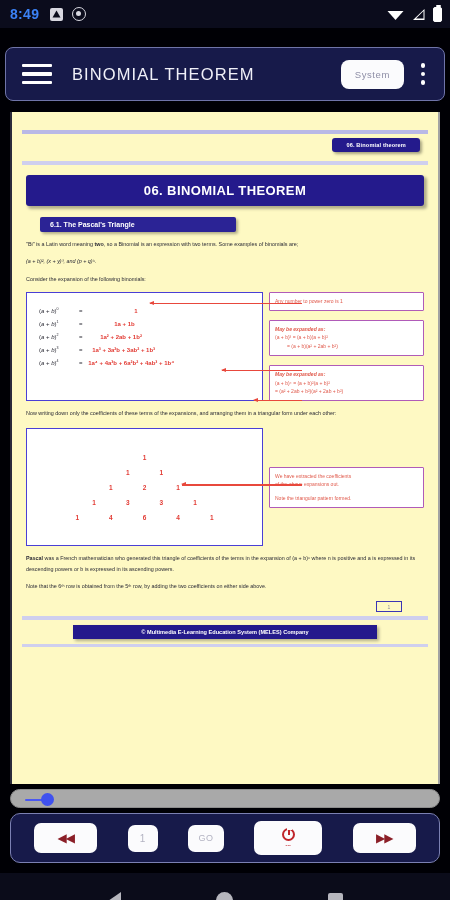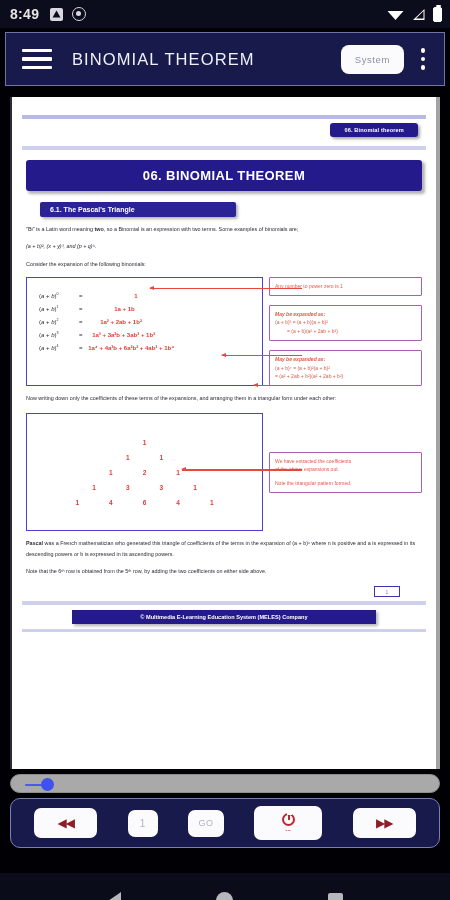--- a/index.html
+++ b/index.html
@@ -9,21 +9,21 @@
     font-family: "Liberation Sans", sans-serif;
     overflow: hidden;
   }
 
   
   .statusbar {
     height: 28px; width: 450px;
     background: #0b0c1c;
     display: flex; align-items: center;
     padding: 0 8px 0 10px;
-    color: #e5e5e5;
+    color: #3b82f6;
   }
   .sb-time { font-size: 14px; font-weight: 600; letter-spacing: .3px; }
   .sb-icons-left { display: flex; align-items: center; gap: 9px; margin-left: 11px; }
   .sb-sq {
     width: 13px; height: 13px; background: #d8d8e0; border-radius: 2px;
     display: flex; align-items: center; justify-content: center;
   }
   .sb-sq svg { display: block; }
   .sb-circ {
     width: 14px; height: 14px; border-radius: 50%;
@@ -47,24 +47,25 @@
   .app-frame {
     width: 450px; height: 845px; background: #000005;
     padding: 4px 5px 0 5px;
   }
 
   
   .appbar {
     height: 54px;
     background: #171a4a;
     border: 1.5px solid #6f74a8;
-    border-radius: 0;
+    border-radius: 8px;
     display: flex; align-items: center;
     padding: 0 10px 0 16px;
     position: relative;
+    margin-top: 15px;
   }
   .hamburger { width: 30px; cursor: pointer; }
   .hamburger span {
     display: block; height: 3.5px; background: #ffffff;
     border-radius: 1px; margin: 5px 0;
   }
   .app-title {
     color: #f0f0f8; font-size: 16.5px; letter-spacing: 1.1px;
     margin-left: 20px; font-weight: 400; white-space: nowrap;
   }
@@ -82,24 +83,24 @@
   .kebab i { width: 4.5px; height: 4.5px; border-radius: 50%; background: #fff; display: block; }
 
   
   .doc-outer {
     margin-top: 5px;
     height: 678px;
     background: #000005;
     padding: 6px 5px 0 5px;
   }
   .doc-page {
-    background: #ffffff;
+    background: #fef9c3;
     height: 100%;
     border-left: 2px solid #2b2b3a;
-    border-right: 4px solid #a3a3a3;
+    border-right: 2px solid #a3a3a3;
     overflow: hidden;
     position: relative;
     font-size: 5.4px;
     color: #2b2b35;
   }
   .page-inner { padding: 0 14px; }
 
   .hdr-rule { height: 4px; background: #b9b9e6; margin: 18px 10px 0 10px; }
   .hdr-rule2 { height: 4px; background: #cfcfee; margin: 6px 10px 0 10px; }
 

